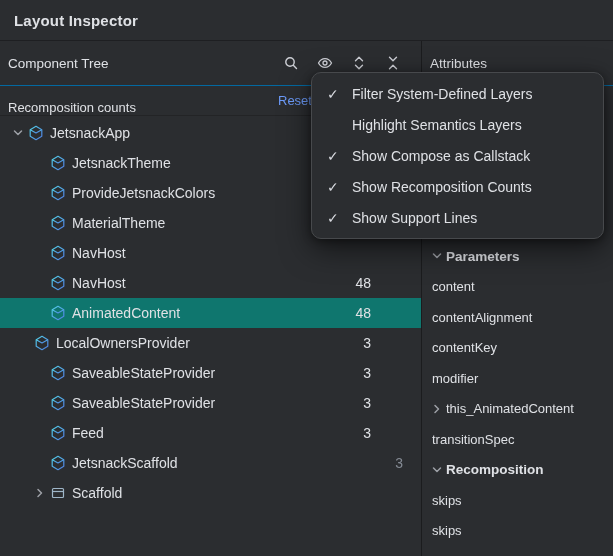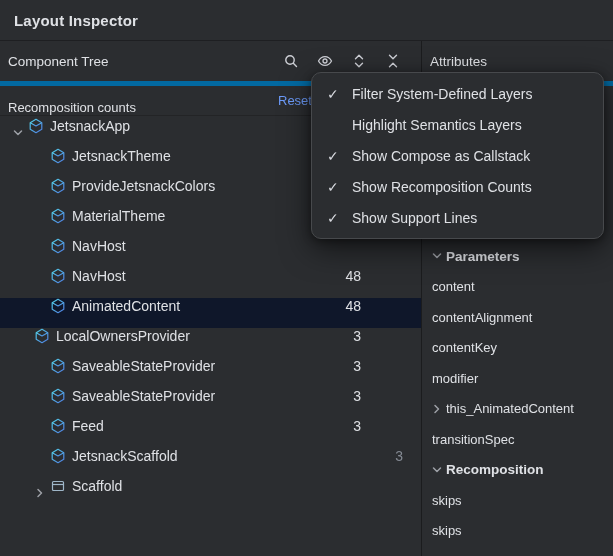--- a/index.html
+++ b/index.html
@@ -18,39 +18,39 @@
     padding:0 14px; border-bottom:1px solid #1E1F22;
     font-size:15px; font-weight:bold; letter-spacing:.2px;
   }
 
   .main { display:flex; height:515px; }
   .left-panel { width:422px; border-right:1px solid #1B1C1E; display:flex; flex-direction:column; }
   .right-panel { flex:1; display:flex; flex-direction:column; }
 
   .panel-header {
     height:45px; flex:0 0 45px; display:flex; align-items:center;
-    border-bottom:5px solid #0369a1; padding:0 8px; font-size:13.5px;
+    border-bottom:1px solid #0369a1; padding:0 8px; font-size:13.5px;
   }
   .left-panel .panel-header { justify-content:space-between; }
   .toolbar { display:flex; gap:14px; margin-right:10px; }
   .icon-btn { width:20px; height:20px; display:flex; align-items:center; justify-content:center; border-radius:4px; }
 
   .reco-bar {
     height:30px; flex:0 0 30px; display:flex; align-items:flex-end;
     padding:0 8px; font-size:13px; border-bottom:1px solid #232426; position:relative;
   }
   .reset-link { position:absolute; left:278px; top:7px; color:#6C9BFA; font-size:13px; }
 
   .tree { flex:1; padding-top:2px; overflow:hidden; }
-  .tree-row { height:30px; display:flex; font-size:14px; position:relative; white-space:nowrap; }
-  .tree-row.selected { background:#0f172a; }
+  .tree-row { height:30px; display:flex; align-items:center; font-size:14px; position:relative; white-space:nowrap; }
+  .tree-row.selected { background:#0f766e; }
   .chevron-slot { width:20px; flex:0 0 20px; display:flex; align-items:center; justify-content:center; }
   .tree-icon { width:16px; height:16px; flex:0 0 16px; margin-right:6px; display:flex; align-items:center; justify-content:center; }
   .tree-label { color:#DFE1E5; }
-  .count-col1 { position:absolute; right:60px; width:50px; text-align:right; font-size:14px; color:#DFE1E5; }
+  .count-col1 { position:absolute; right:50px; width:50px; text-align:right; font-size:14px; color:#DFE1E5; }
   .count-col2 { position:absolute; right:18px; width:40px; text-align:right; font-size:14px; color:#848A93; }
 
   .attr-spacer { height:155px; flex:0 0 155px; }
   .attr-row { height:30.5px; flex:0 0 30.5px; display:flex; align-items:center; font-size:13px; white-space:nowrap; }
   .attr-row.section { font-weight:bold; font-size:13.5px; padding-left:7px; }
   .attr-row.item { padding-left:10px; }
   .attr-row.expandable { padding-left:7px; }
   .attr-chev { width:17px; flex:0 0 17px; display:flex; align-items:center; }
 
   .popup {

